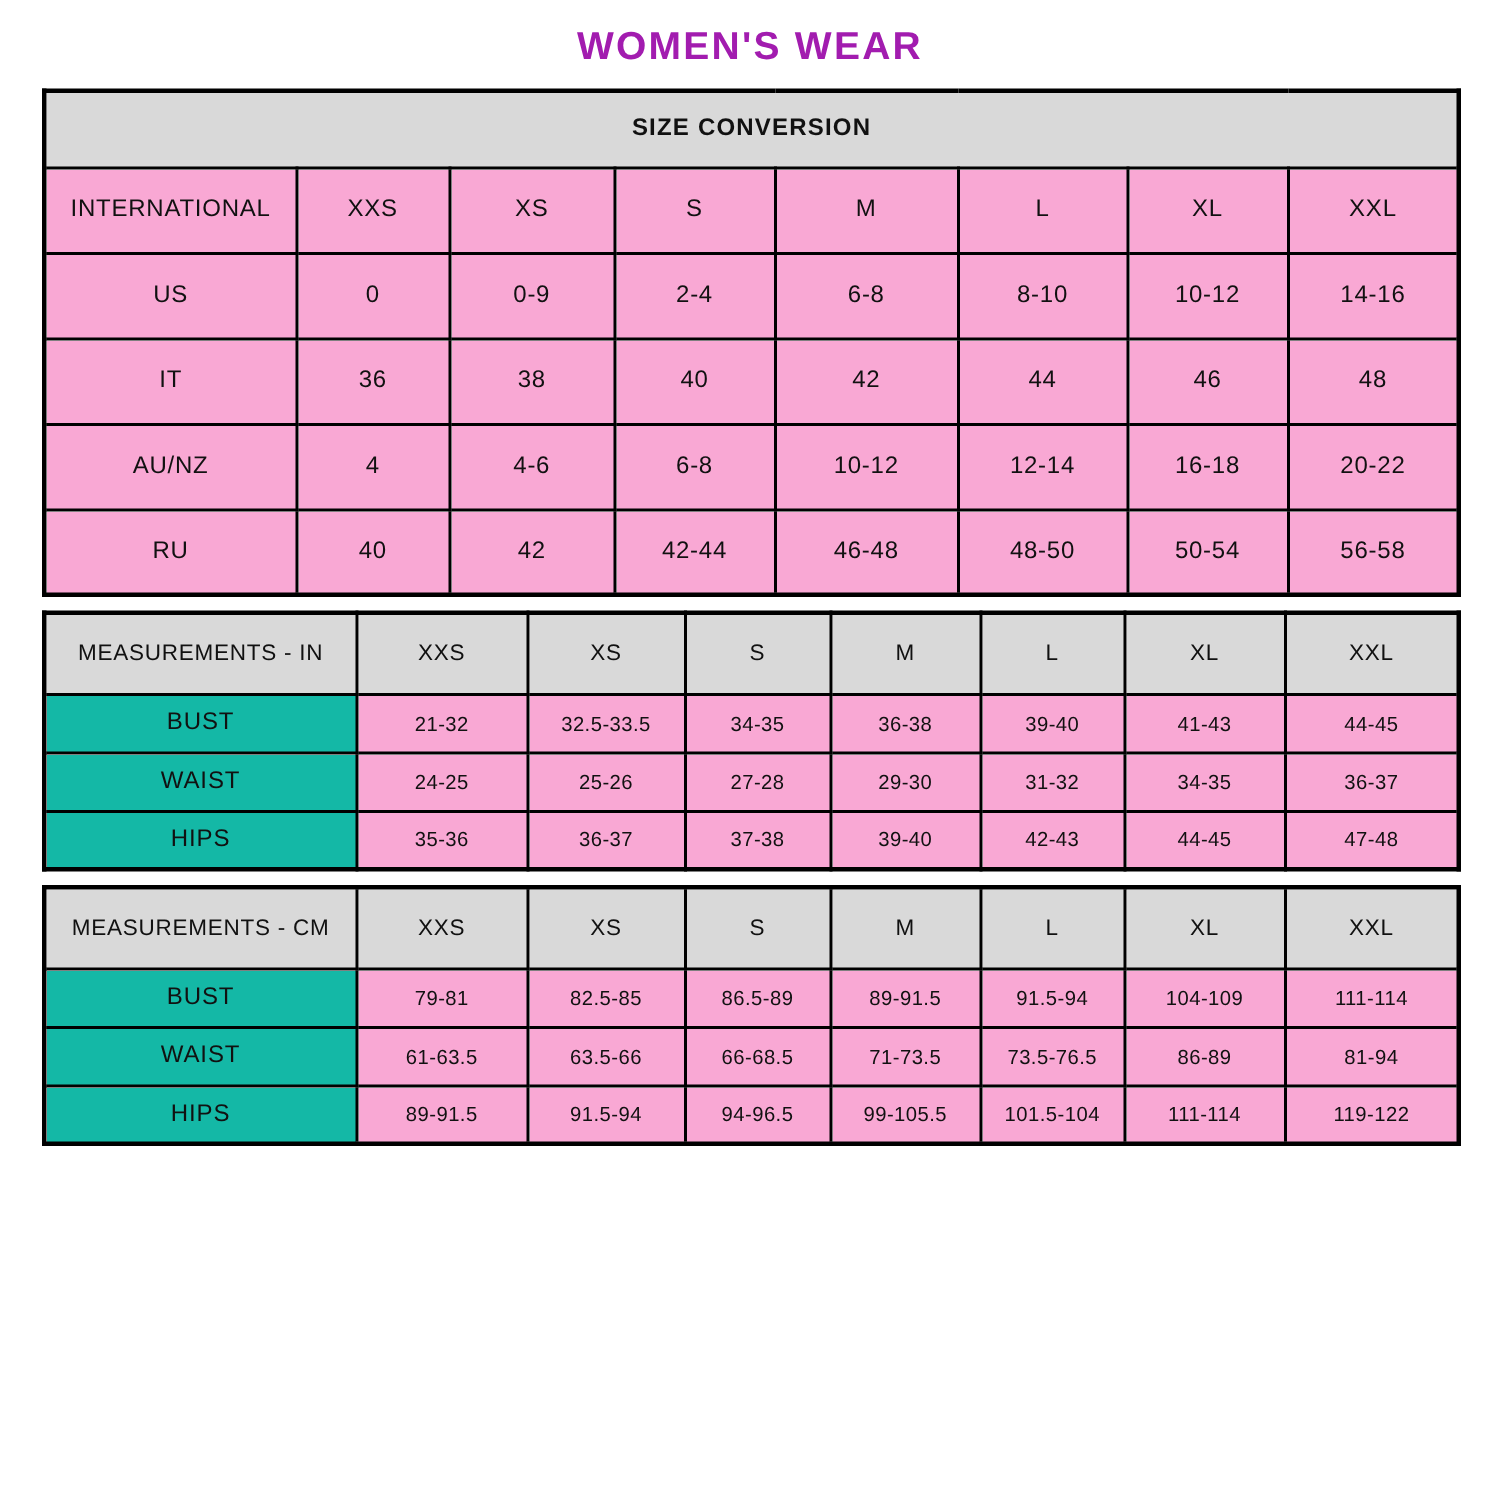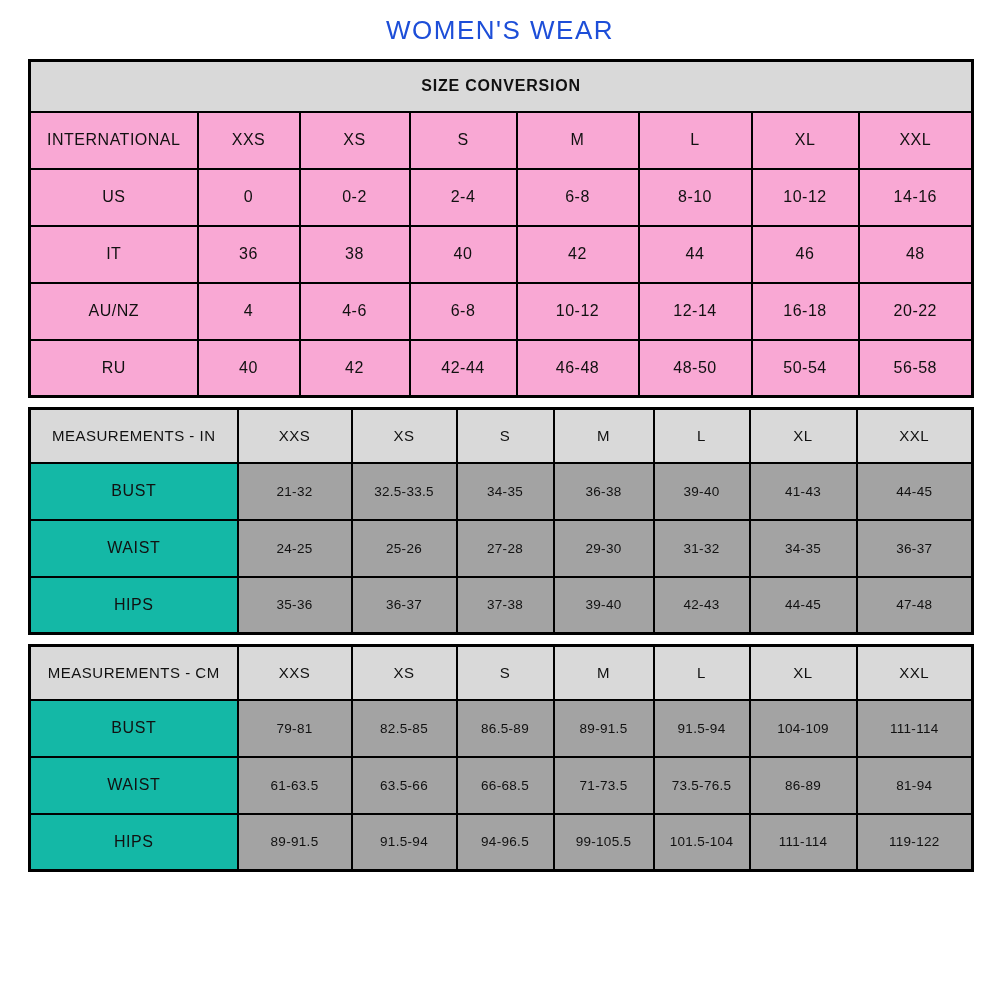--- a/index.html
+++ b/index.html
@@ -11,23 +11,23 @@
     font-family: "Liberation Sans", sans-serif;
     color: #111111;
     overflow: hidden;
   }
   .sheet { padding: 0 28px; }
   .page-title {
     margin: 0;
     padding: 15px 0 13px;
     text-align: center;
     font-size: 26px;
-    font-weight: 400;
+    font-weight: 700;
     letter-spacing: 1.5px;
-    color: #1d4ed8;
+    color: #a21caf;
   }
   table {
     border-collapse: collapse;
     table-layout: fixed;
     width: 944px;
     border: 3px solid #000;
     padding-left: 12px;
   }
   th, td {
     border: 2px solid #000;
@@ -61,24 +61,24 @@
     font-size: 15px;
     letter-spacing: 0.5px;
   }
   .t23 tbody .row-label {
     font-size: 16px;
     font-weight: 400;
     letter-spacing: 0.6px;
     background: #14b8a6;
   }
   .t23 tbody td {
-    height: 57px;
+    height: 39px;
     font-size: 13.5px;
     letter-spacing: 0.3px;
-    background: #a3a3a3;
+    background: #f9a8d4;
   }
 </style>
 </head>
 <body>
 
 <div class="sheet">
 
   <h1 class="page-title">WOMEN'S WEAR</h1>
 
   <table class="t1">
@@ -104,21 +104,21 @@
           <td class="data-cell">XS</td>
           <td class="data-cell">S</td>
           <td class="data-cell">M</td>
           <td class="data-cell">L</td>
           <td class="data-cell">XL</td>
           <td class="data-cell">XXL</td>
         </tr>
         <tr>
           <th class="row-label">US</th>
           <td class="data-cell">0</td>
-          <td class="data-cell">0-2</td>
+          <td class="data-cell">0-9</td>
           <td class="data-cell">2-4</td>
           <td class="data-cell">6-8</td>
           <td class="data-cell">8-10</td>
           <td class="data-cell">10-12</td>
           <td class="data-cell">14-16</td>
         </tr>
         <tr>
           <th class="row-label">IT</th>
           <td class="data-cell">36</td>
           <td class="data-cell">38</td>

